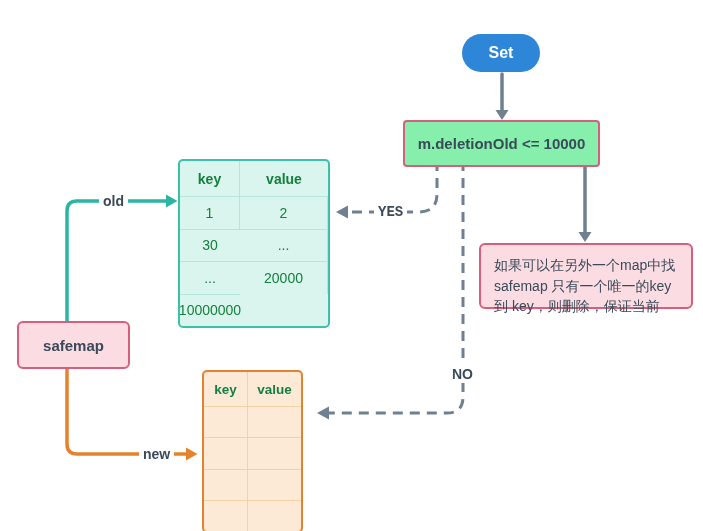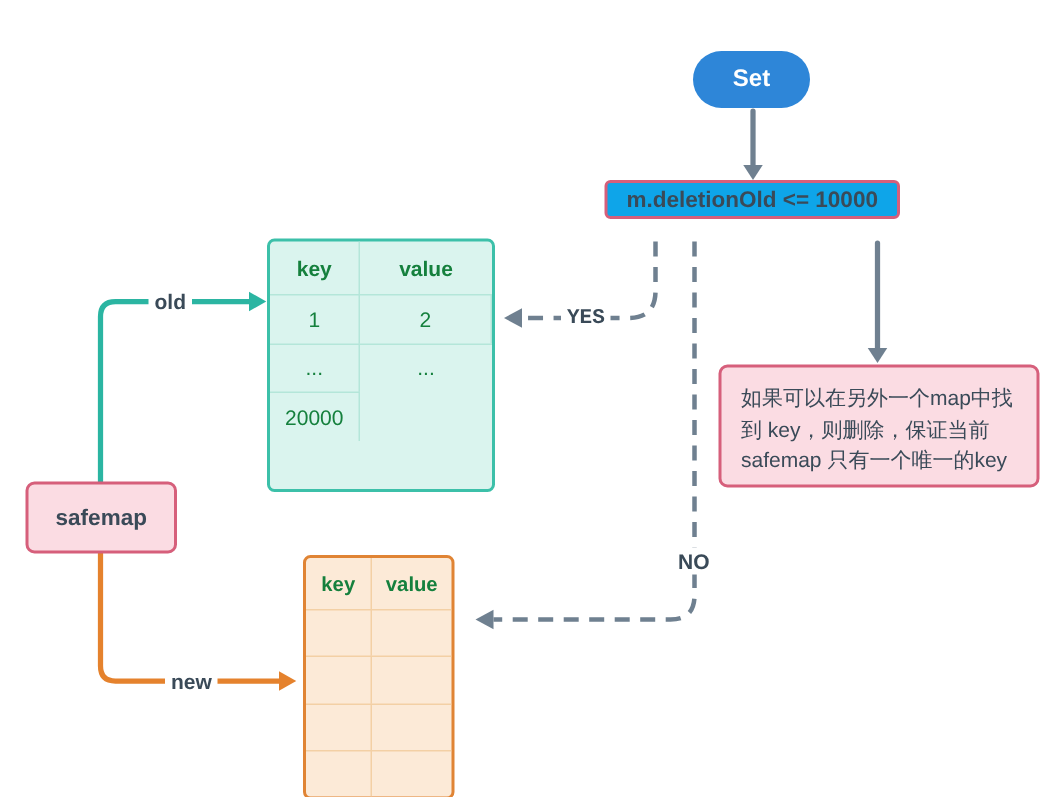--- a/index.html
+++ b/index.html
@@ -18,31 +18,31 @@
 
   
   .node { position: absolute; display: flex; align-items: center; justify-content: center; }
 
   .set-pill {
     left: 462px; top: 18px; width: 78px; height: 38px;
     background: #2e86d8; border-radius: 19px;
     color: #ffffff; font-size: 16px; font-weight: bold;
   }
   .cond-box {
-    left: 403px; top: 104px; width: 197px; height: 26px;
-    background: #0ea5e9; border: 2px solid #d65f7b; border-radius: 4px;
+    left: 403px; top: 104px; width: 197px; height: 47px;
+    background: #86efac; border: 2px solid #d65f7b; border-radius: 4px;
     color: #3a4a58; font-size: 15px; font-weight: 600;
   }
   .safemap-box {
-    left: 17px; top: 305px; width: 101px; height: 48px;
+    left: 17px; top: 305px; width: 113px; height: 48px;
     background: #fbdce3; border: 2px solid #d65f7b; border-radius: 6px;
     color: #3a4a58; font-size: 15px; font-weight: 600;
   }
   .note-box {
-    left: 479px; top: 227px; width: 214px; height: 82px;
+    left: 479px; top: 227px; width: 214px; height: 66px;
     background: #fbdce3; border: 2px solid #d65f7b; border-radius: 6px;
     color: #3a4a58; font-size: 14px; line-height: 20.5px;
     display: block; padding: 10px 13px;
   }
 
   
   .dtable {
     position: absolute; display: grid; overflow: hidden;
     border-radius: 5px; color: #15803d;
   }
@@ -70,21 +70,21 @@
   .orange-table .cell { font-size: 13.5px; }
   .orange-table .cell.c1 { border-right: 1.5px solid #f3d0a5; }
   .orange-table .cell.tline { border-top: 1.5px solid #f3d0a5; }
 
   
   .edge-label {
     position: absolute; background: #ffffff; padding: 0 4px;
     color: #3a4a58; font-size: 14px; font-weight: 600; line-height: 18px;
   }
   .lbl-old { left: 99px;  top: 176px; }
-  .lbl-new { left: 110px; top: 429px; text-align: right; }
+  .lbl-new { left: 139px; top: 429px; text-align: right; }
   .lbl-yes { left: 374px; top: 187px; font-family: Liberation Mono, monospace; }
   .lbl-no  { left: 448px; top: 349px; }
 
   
   .watermark {
     position: absolute; right: 13px; bottom: 12px;
     display: flex; align-items: center; gap: 4px;
     color: #b3bcc7; font-size: 15px;
   }
 </style>
@@ -121,32 +121,34 @@
   <div class="node cond-box">
     <span>m.deletionOld &lt;= 10000</span>
   </div>
 
   <div class="node safemap-box">
     <span>safemap</span>
   </div>
 
   <div class="node note-box">
     <div>如果可以在另外一个map中找</div>
+    <div>safemap 只有一个唯一的key</div>
     <div>到 key，则删除，保证当前</div>
-    <div>safemap 只有一个唯一的key</div>
   </div>
 
   <div class="dtable green-table">
     <div class="cell head c1">key</div>
     <div class="cell head">value</div>
     <div class="cell c1 tline">1</div>
     <div class="cell c1 tline">2</div>
+    <div class="cell tline">30</div>
     <div class="cell c1 tline">...</div>
     <div class="cell tline">...</div>
     <div class="cell c1 tline">20000</div>
+    <div class="cell tline">10000000</div>
   </div>
 
   <div class="dtable orange-table">
     <div class="cell head c1">key</div>
     <div class="cell head">value</div>
     <div class="cell c1 tline"></div>
     <div class="cell tline"></div>
     <div class="cell c1 tline"></div>
     <div class="cell tline"></div>
     <div class="cell c1 tline"></div>

